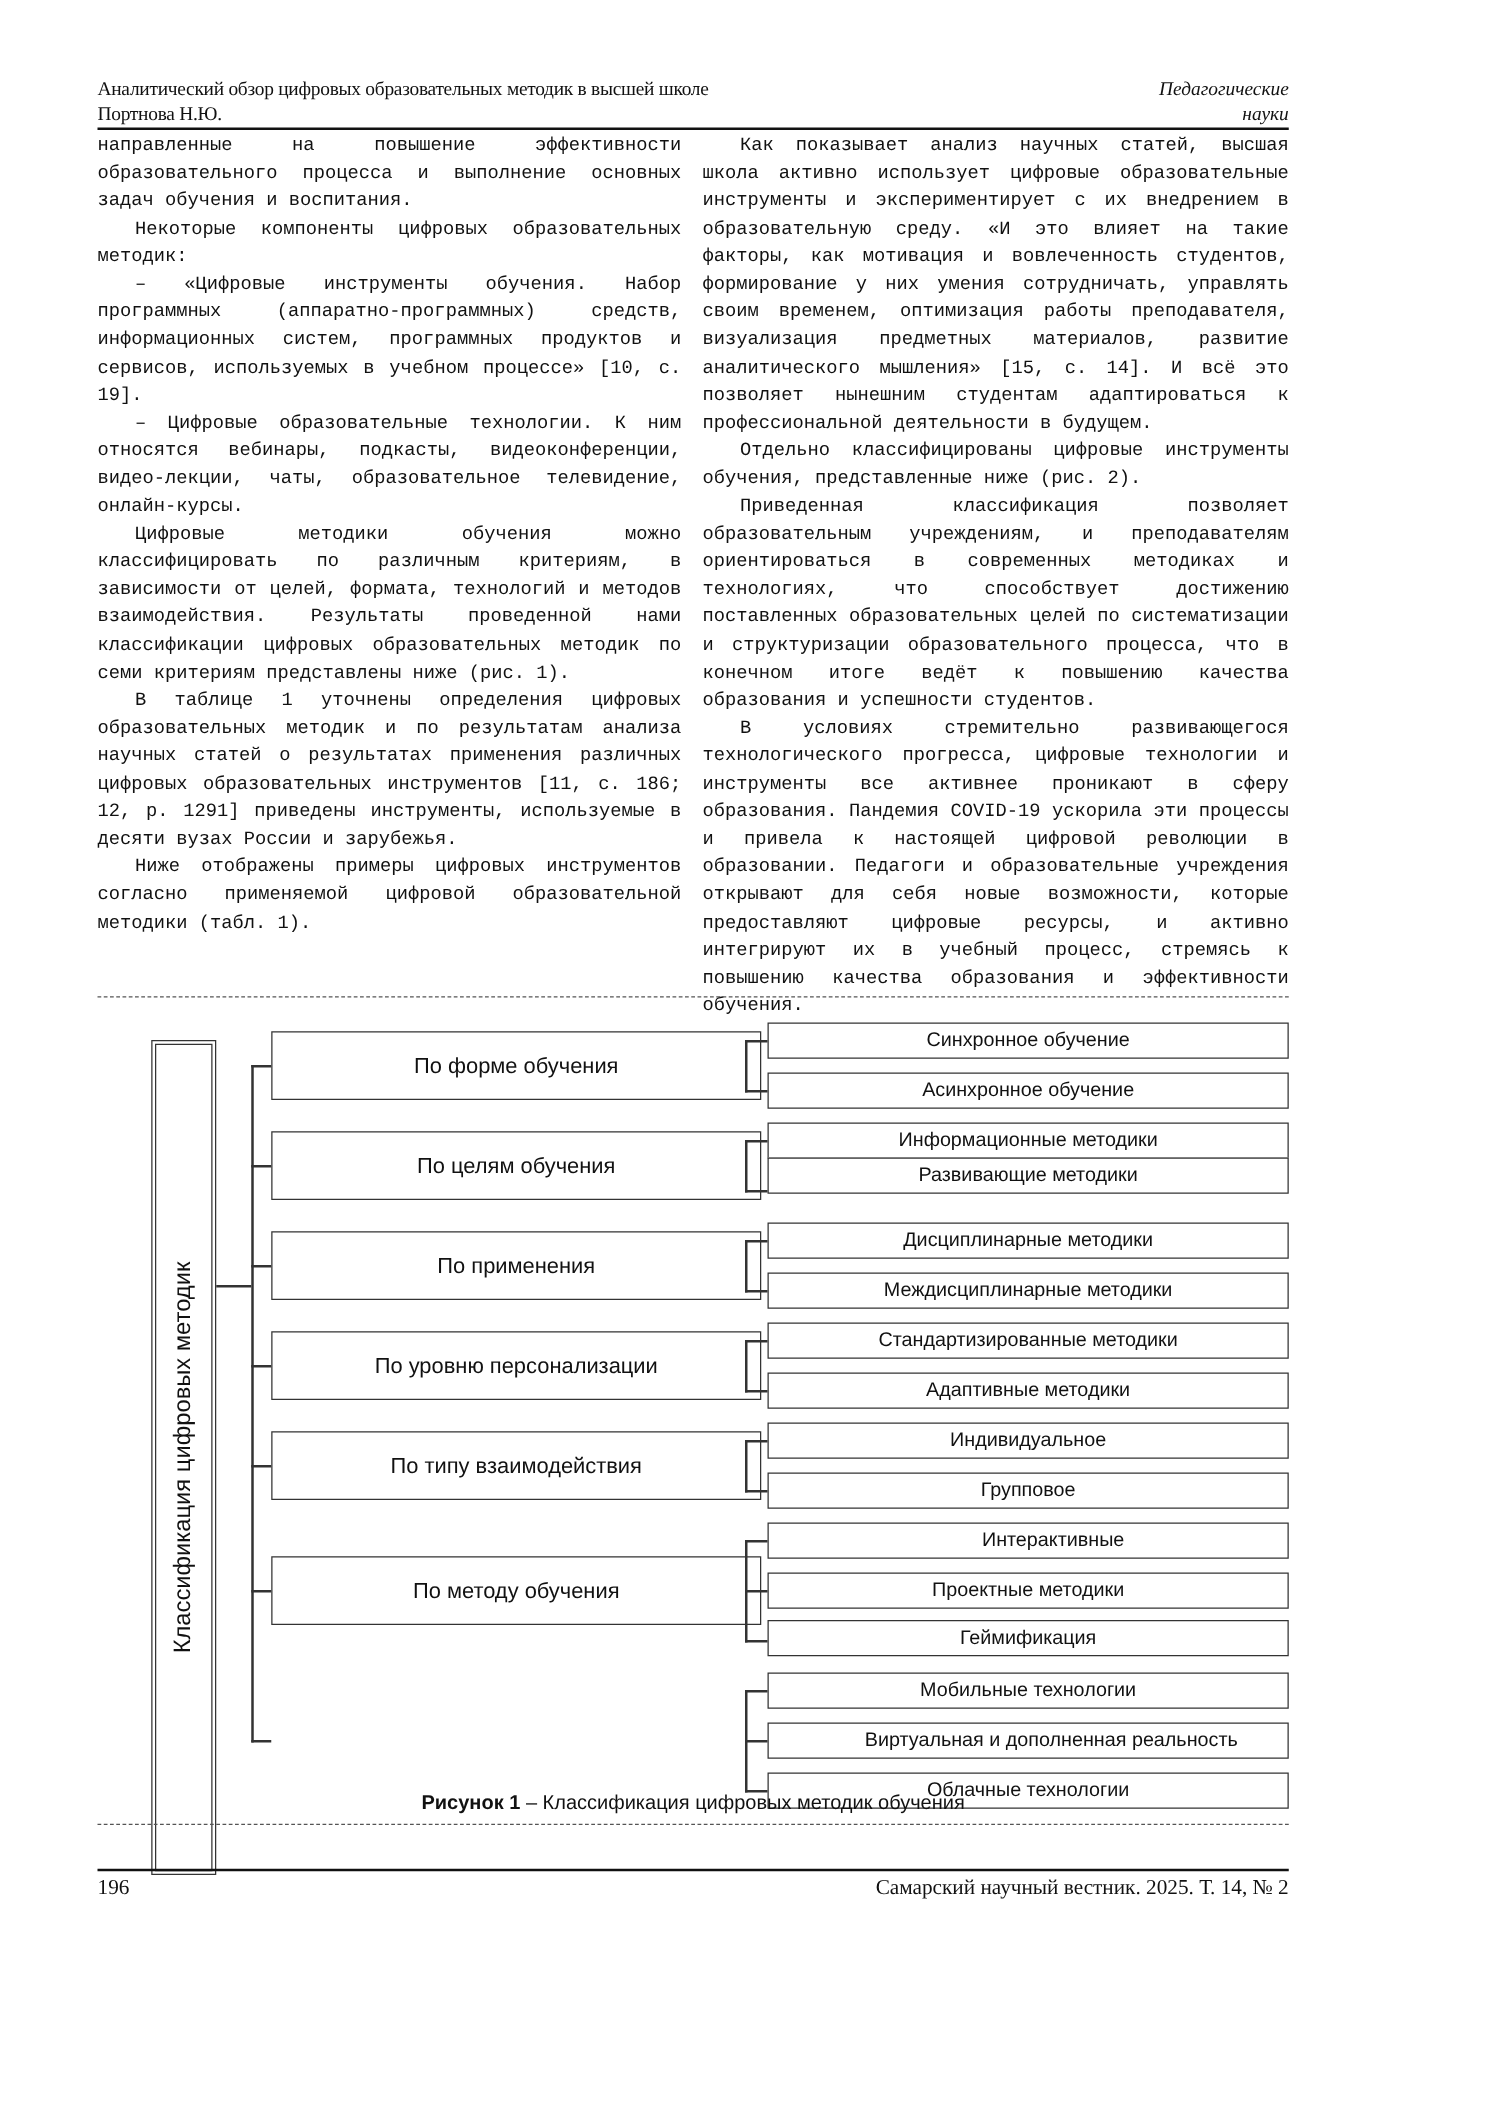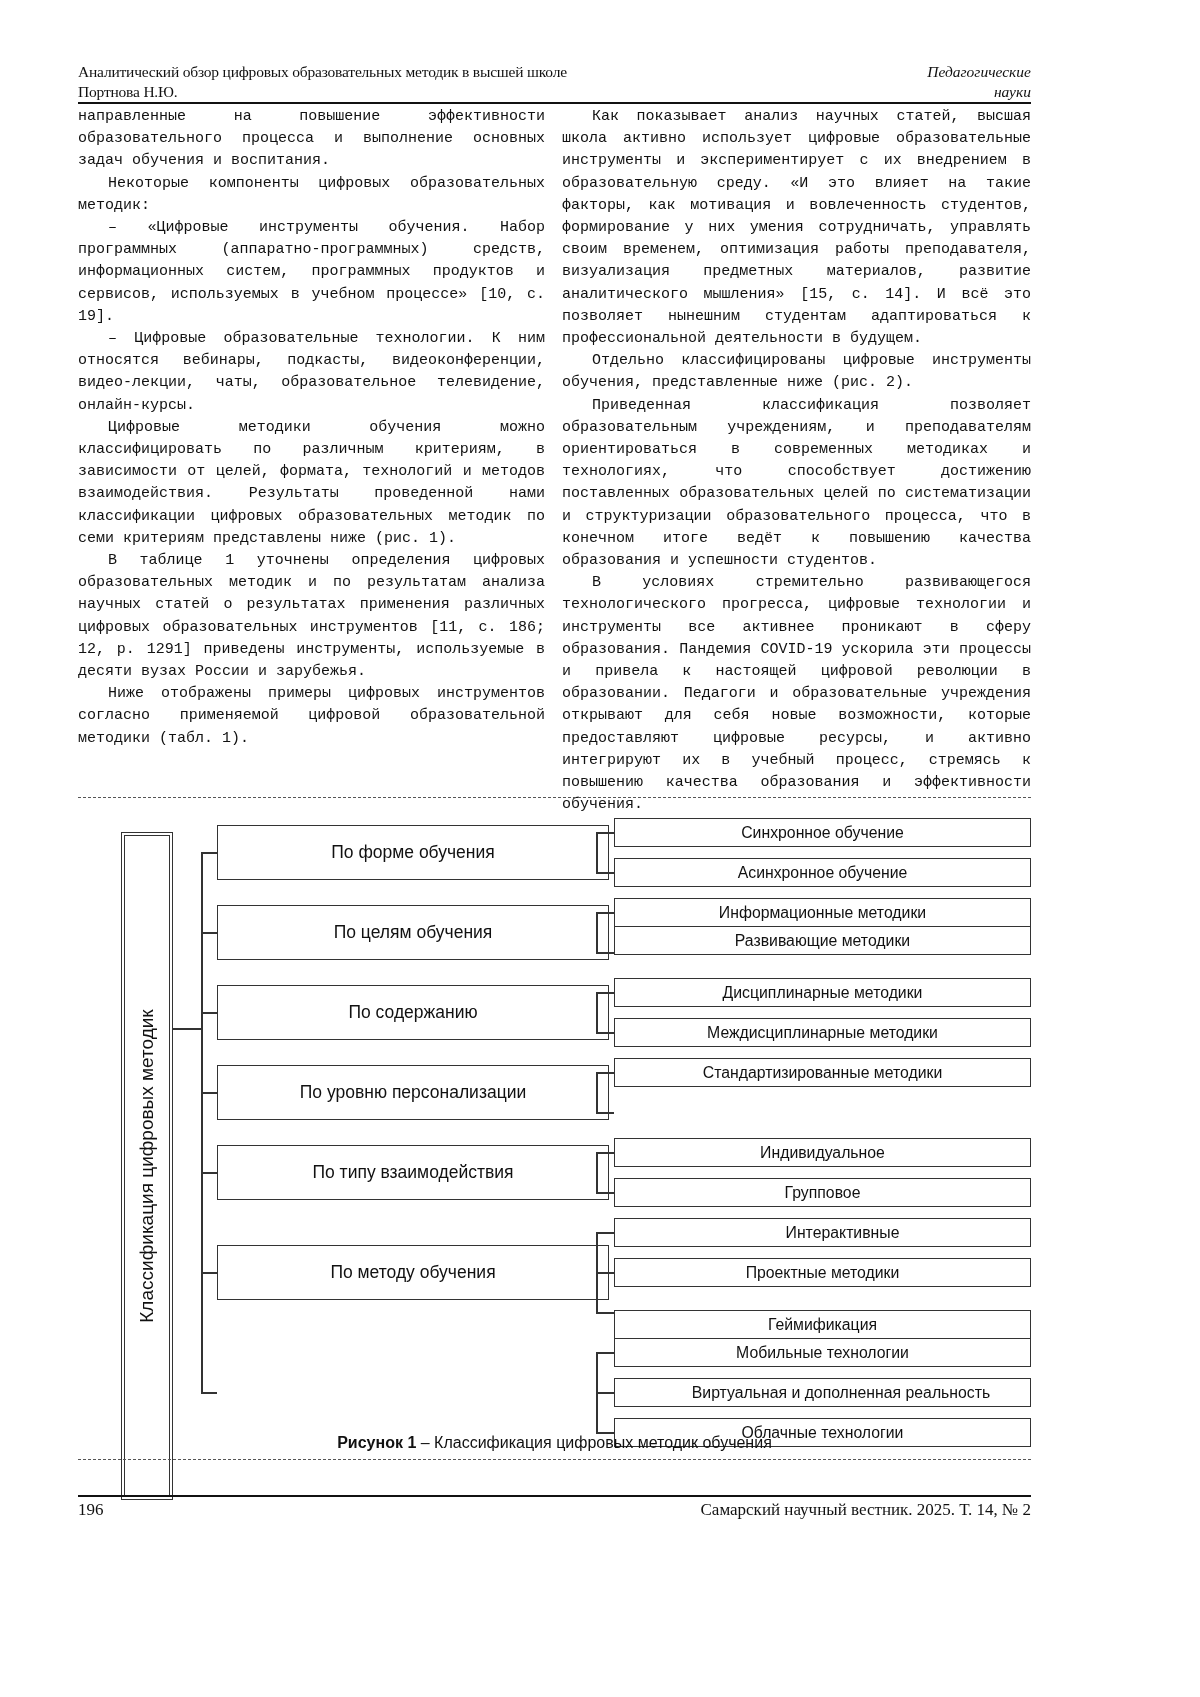--- a/index.html
+++ b/index.html
@@ -88,41 +88,42 @@
       <div class="ln" style="left: 518px; top: 61.5px; width: 18px; height: 2px;"></div>
       <div class="leaf-box" style="top: 88px;">Информационные методики</div>
       <div class="leaf-box" style="top: 116px;">Развивающие методики</div>
       <div class="cat-box" style="top: 95px;">По целям обучения</div>
       <div class="ln" style="left: 531px; top: 121.5px; height: 2px;"></div>
       <div class="ln" style="left: 518px; top: 101.5px; width: 2px; height: 42px;"></div>
       <div class="ln" style="left: 518px; top: 101.5px; width: 18px; height: 2px;"></div>
       <div class="ln" style="left: 518px; top: 141.5px; width: 18px; height: 2px;"></div>
       <div class="leaf-box" style="top: 168px;">Дисциплинарные методики</div>
       <div class="leaf-box" style="top: 208px;">Междисциплинарные методики</div>
-      <div class="cat-box" style="top: 175px;">По содержанию</div>
+      <div class="cat-box" style="top: 175px;">По применения</div>
       <div class="ln" style="left: 531px; top: 201.5px; height: 2px;"></div>
       <div class="ln" style="left: 518px; top: 181.5px; width: 2px; height: 42px;"></div>
       <div class="ln" style="left: 518px; top: 181.5px; width: 18px; height: 2px;"></div>
       <div class="ln" style="left: 518px; top: 221.5px; width: 18px; height: 2px;"></div>
       <div class="leaf-box" style="top: 248px;">Стандартизированные методики</div>
+      <div class="leaf-box" style="top: 288px;">Адаптивные методики</div>
       <div class="cat-box" style="top: 255px;">По уровню персонализации</div>
       <div class="ln" style="left: 531px; top: 281.5px; height: 2px;"></div>
       <div class="ln" style="left: 518px; top: 261.5px; width: 2px; height: 42px;"></div>
       <div class="ln" style="left: 518px; top: 261.5px; width: 18px; height: 2px;"></div>
       <div class="ln" style="left: 518px; top: 301.5px; width: 18px; height: 2px;"></div>
       <div class="leaf-box" style="top: 328px;">Индивидуальное</div>
       <div class="leaf-box" style="top: 368px;">Групповое</div>
       <div class="cat-box" style="top: 335px;">По типу взаимодействия</div>
       <div class="ln" style="left: 531px; top: 361.5px; height: 2px;"></div>
       <div class="ln" style="left: 518px; top: 341.5px; width: 2px; height: 42px;"></div>
       <div class="ln" style="left: 518px; top: 341.5px; width: 18px; height: 2px;"></div>
       <div class="ln" style="left: 518px; top: 381.5px; width: 18px; height: 2px;"></div>
       <div class="leaf-box" style="top: 408px; padding-left: 40px;">Интерактивные</div>
       <div class="leaf-box" style="top: 448px;">Проектные методики</div>
-      <div class="leaf-box" style="top: 500px; text-align: center;">Геймификация</div>
+      <div class="leaf-box" style="top: 486px; text-align: center;">Геймификация</div>
       <div class="cat-box" style="top: 435px;">По методу обучения</div>
       <div class="ln" style="left: 531px; top: 461.5px; height: 2px;"></div>
       <div class="ln" style="left: 518px; top: 421.5px; width: 2px; height: 82px;"></div>
       <div class="ln" style="left: 518px; top: 421.5px; width: 18px; height: 2px;"></div>
       <div class="ln" style="left: 518px; top: 461.5px; width: 18px; height: 2px;"></div>
       <div class="ln" style="left: 518px; top: 501.5px; width: 18px; height: 2px;"></div>
       <div class="leaf-box" style="top: 528px;">Мобильные технологии</div>
       <div class="leaf-box" style="top: 568px; padding-left: 37px;">Виртуальная и дополненная реальность</div>
       <div class="leaf-box" style="top: 608px;">Облачные технологии</div>
       <div class="ln" style="left: 531px; top: 581.5px; height: 2px;"></div>

